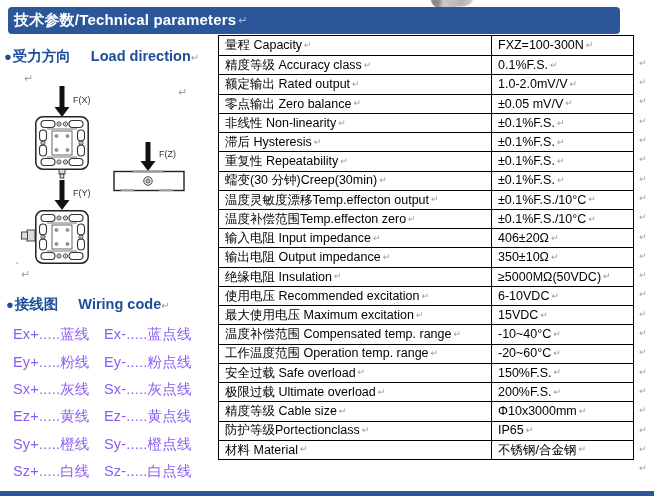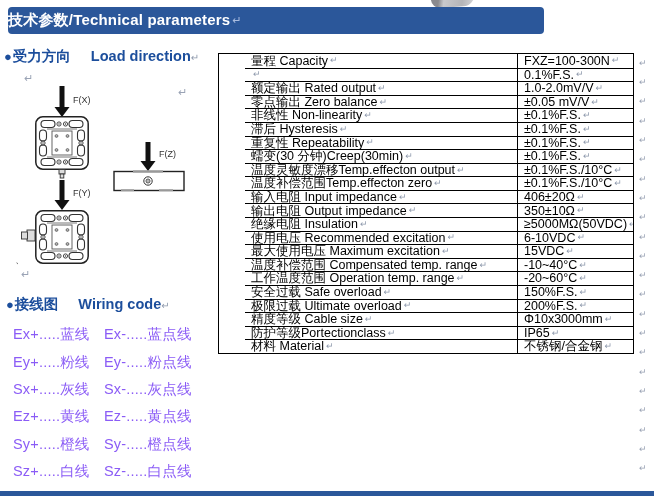--- a/index.html
+++ b/index.html
@@ -7,22 +7,22 @@
   body{margin:0;background:#fff;}
   .page{position:relative;width:654px;height:501px;background:#ffffff;overflow:hidden;
         font-family:"Liberation Sans",sans-serif;color:#000;}
 
   
   .photo-frag{position:absolute;left:431px;top:-6px;width:44px;height:13px;
         background:linear-gradient(100deg,#8a8a8e 0 18%,#c9c9cc 30%,#b5b5b8 70%,#d9d9db 100%);
         border-radius:0 0 12px 9px;transform:rotate(-4deg);}
 
   
-  .header-bar{position:absolute;left:8px;top:7px;width:536px;height:27px;background:var(--accent);
-        border-radius:4px;color:#fff;display:flex;align-items:center;
+  .header-bar{position:absolute;left:8px;top:7px;width:612px;height:27px;background:var(--accent);
+        border-radius:4px;color:#fff;display:flex;align-items:center;padding-left:6px;
         font-size:15px;font-weight:600;letter-spacing:.2px;}
   .header-bar .pilcrow{color:#a9bcdf;font-size:11px;margin-left:2px;font-weight:400;}
 
   .section-heading{position:absolute;color:var(--heading);font-weight:700;font-size:14.5px;
         display:flex;align-items:baseline;white-space:nowrap;}
   .section-heading .bullet{font-size:13px;margin-right:1px;}
   .section-heading .en{margin-left:20px;}
   #load-heading{left:4px;top:47px;}
   #wiring-heading{left:6px;top:295px;}
   .pilcrow{color:var(--pilcrow);font-size:10px;font-weight:400;}
@@ -32,22 +32,22 @@
   .diagram{position:absolute;left:0;top:72px;}
   .dlabel{font-family:"Liberation Sans",sans-serif;font-size:9px;fill:#333;}
 
   
   .wiring-list{position:absolute;left:13px;top:321px;width:205px;}
   .w-row{display:flex;height:27.4px;align-items:center;font-size:14.5px;color:#8b5cf6;
         letter-spacing:.2px;white-space:nowrap;}
   .w-left{width:91px;}
 
   
-  .param-table{position:absolute;left:218px;top:53px;width:416px;height:301px;
-        border:1.6px solid #000;background:#fff;display:grid;grid-auto-rows:1fr;padding-left:26px;}
+  .param-table{position:absolute;left:218px;top:35px;width:416px;height:425px;
+        border:1.6px solid #000;background:#fff;display:grid;grid-auto-rows:1fr;}
   .t-row{display:grid;grid-template-columns:273px 1fr;min-height:0;}
   .t-row + .t-row{border-top:1px solid #000;}
   .t-cell{display:flex;align-items:center;padding-left:6px;font-size:12.5px;
         white-space:nowrap;overflow:hidden;line-height:1;}
   .t-cell.name{border-right:1px solid #000;}
   .t-cell .pilcrow{margin-left:2px;font-size:9px;}
   .wavy{text-decoration-style:wavy;text-decoration-color:#e03a2f;
         text-decoration-thickness:1px;text-underline-offset:3px;}
 
   .pilcrow-gutter{position:absolute;left:639px;top:53px;width:14px;height:425px;
@@ -196,20 +196,21 @@
           <span>量程 Capacity</span>
           <span class="pilcrow">↵</span>
         </div>
         <div class="t-cell value">
           <span>FXZ=100-300N</span>
           <span class="pilcrow">↵</span>
         </div>
       </div>
       <div class="t-row">
         <div class="t-cell name">
+          <span>精度等级 Accuracy class</span>
           <span class="pilcrow">↵</span>
         </div>
         <div class="t-cell value">
           <span>0.1%F.S.</span>
           <span class="pilcrow">↵</span>
         </div>
       </div>
       <div class="t-row">
         <div class="t-cell name">
           <span>额定输出 Rated output</span>

